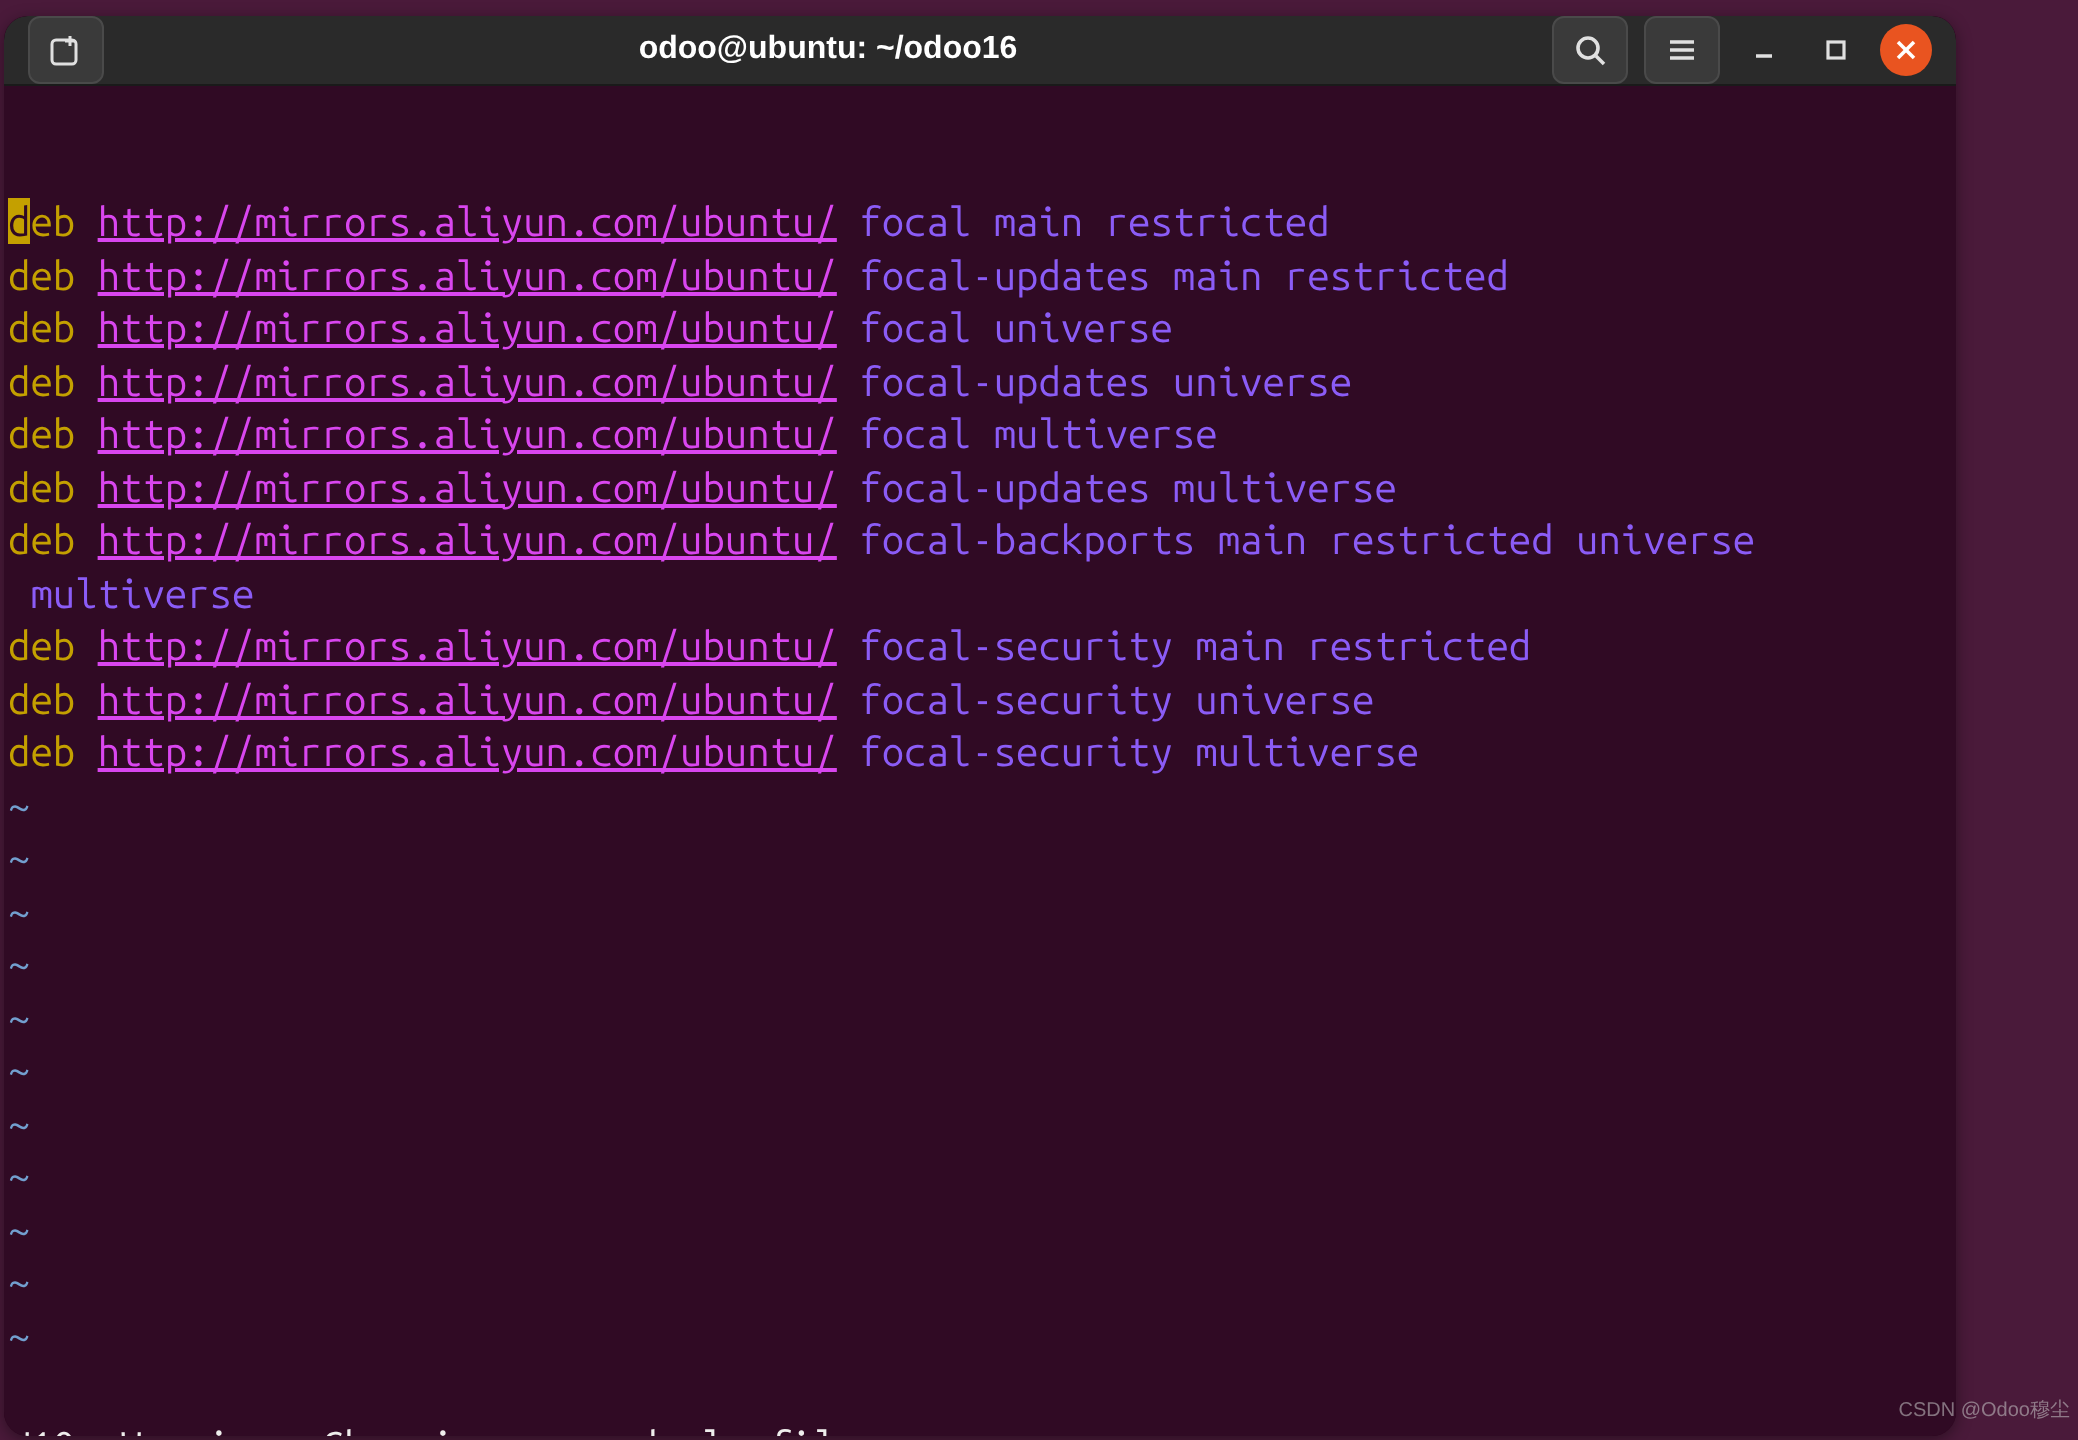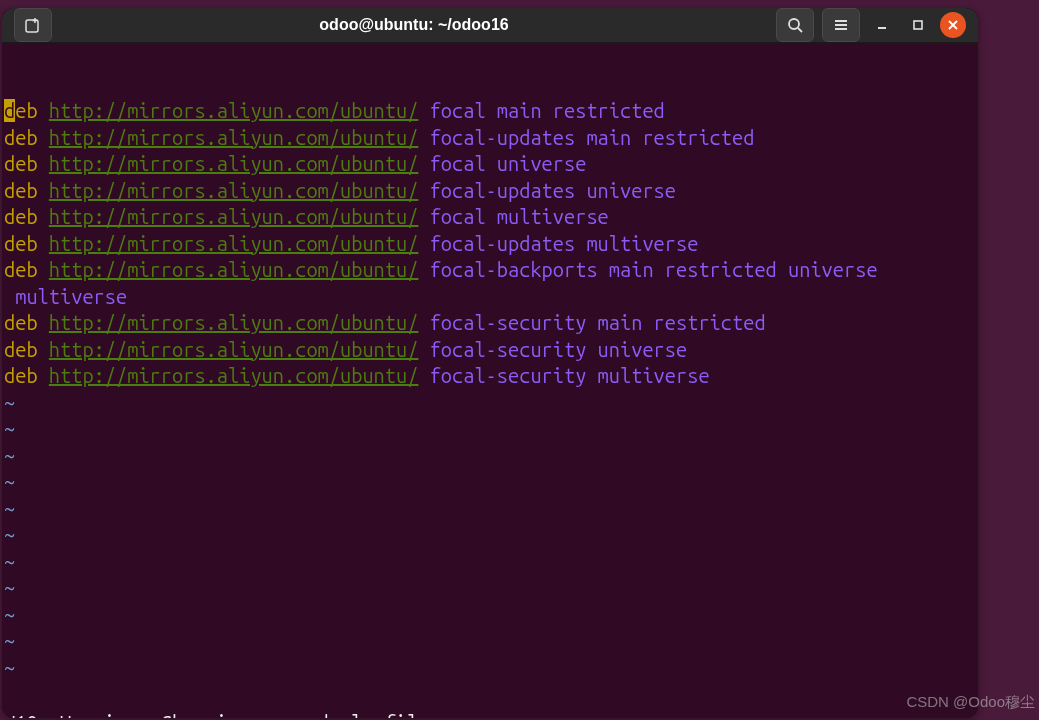--- a/index.html
+++ b/index.html
@@ -81,42 +81,42 @@
     padding: 2px 2px;
     font-family: 'Ubuntu Mono', 'DejaVu Sans Mono', 'Consolas', monospace;
     font-size: 20px;
     line-height: 26.5px;
     color: #eeeeec;
     white-space: pre;
     position: relative;
   }
   .line { display: block; }
   .deb { color: #c4a000; }
-  .url { color: #4d7c0f; text-decoration: underline; }
+  .url { color: #d946ef; text-decoration: underline; }
   .component { color: #8b5cf6; }
   .cursor-char {
     background: #c4a000;
     color: #300a24;
   }
   .tilde { color: #729fcf; }
   .status-line {
     position: absolute;
     bottom: 0;
     left: 2px;
     color: #eeeeec;
     font-family: 'Ubuntu Mono', 'DejaVu Sans Mono', 'Consolas', monospace;
     font-size: 20px;
     line-height: 26px;
   }
   .watermark {
     position: absolute;
     right: 4px;
     bottom: 8px;
     color: rgba(200,200,200,0.55);
-    font-size: 15px;
+    font-size: 10px;
     font-family: sans-serif;
     pointer-events: none;
   }
   svg { display: block; }
 </style>
 </head>
 <body>
 
 <div class="window">
 

